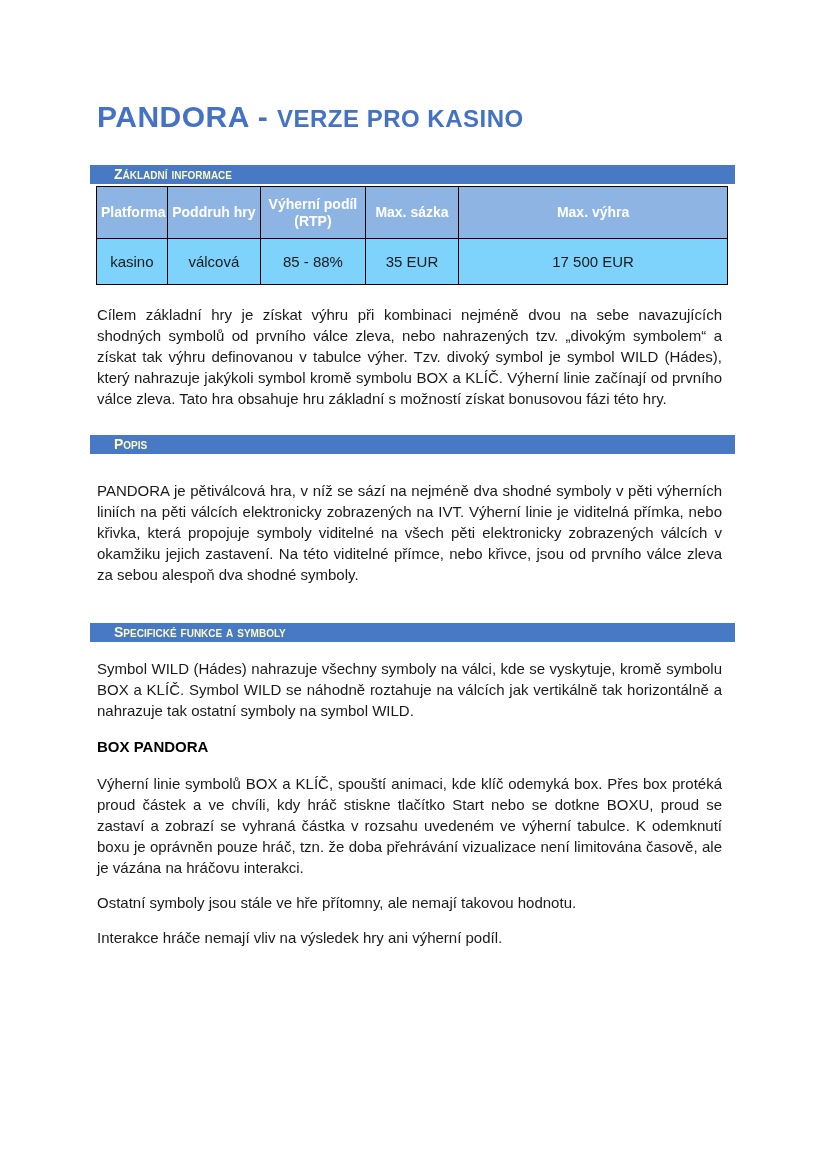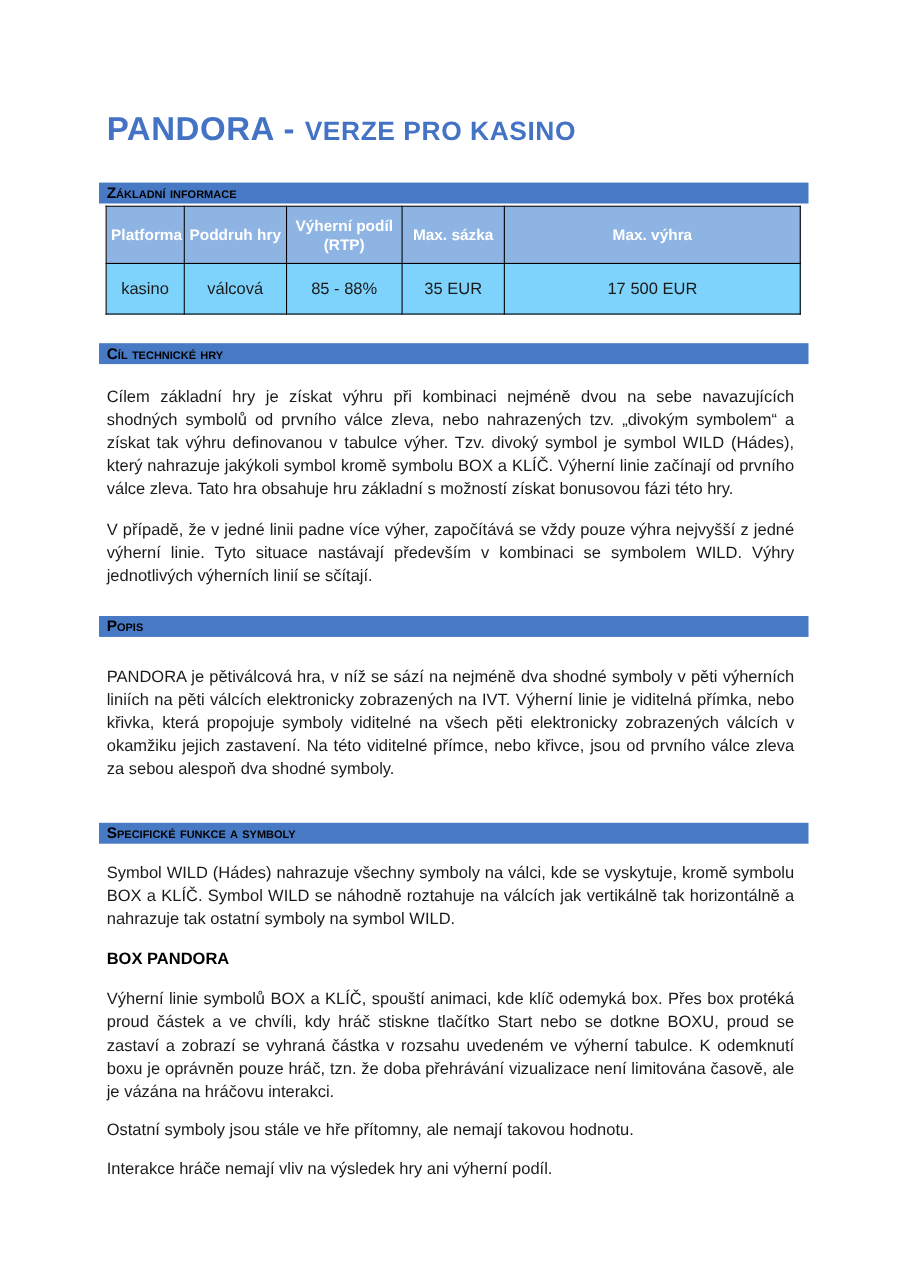--- a/index.html
+++ b/index.html
@@ -34,27 +34,27 @@
     color: #4472C4;
     letter-spacing: 0.5px;
   }
   .doc-title .title-sub {
     font-size: 24px;
     color: #4472C4;
     letter-spacing: 0.5px;
   }
   .section-bar {
     background: #4779C4;
-    color: #000000;
+    color: #fef9c3;
     font-weight: bold;
     font-size: 14px;
     font-variant: small-caps;
     line-height: 19px;
     height: 19px;
-    padding-left: 7px;
+    padding-left: 24px;
     width: 100%;
   }
   .bar-zakladni { margin-top: 27px; }
   .bar-cil     { margin-top: 26px; }
   .bar-popis   { margin-top: 26px; }
   .bar-spec    { margin-top: 38px; }
 
   table.info-table {
     border-collapse: collapse;
     margin: 2px 0 0 6px;
@@ -136,24 +136,22 @@
         <tr>
           <td>kasino</td>
           <td>válcová</td>
           <td>85 - 88%</td>
           <td>35 EUR</td>
           <td>17 500 EUR</td>
         </tr>
       </tbody>
     </table>
 
-    <div class="section-bar bar-cil">Cíl technické hry</div>
 
     <p class="body-text p-first-after-bar">Cílem základní hry je získat výhru při kombinaci nejméně dvou na sebe navazujících shodných symbolů od prvního válce zleva, nebo nahrazených tzv. „divokým symbolem“ a získat tak výhru definovanou v tabulce výher. Tzv. divoký symbol je symbol WILD (Hádes), který nahrazuje jakýkoli symbol kromě symbolu BOX a KLÍČ. Výherní linie začínají od prvního válce zleva. Tato hra obsahuje hru základní s možností získat bonusovou fázi této hry.</p>
-    <p class="body-text">V případě, že v jedné linii padne více výher, započítává se vždy pouze výhra nejvyšší z jedné výherní linie. Tyto situace nastávají především v kombinaci se symbolem WILD. Výhry jednotlivých výherních linií se sčítají.</p>
 
     <div class="section-bar bar-popis">Popis</div>
 
     <p class="body-text p-popis">PANDORA je pětiválcová hra, v níž se sází na nejméně dva shodné symboly v pěti výherních liniích na pěti válcích elektronicky zobrazených na IVT. Výherní linie je viditelná přímka, nebo křivka, která propojuje symboly viditelné na všech pěti elektronicky zobrazených válcích v okamžiku jejich zastavení. Na této viditelné přímce, nebo křivce, jsou od prvního válce zleva za sebou alespoň dva shodné symboly.</p>
 
     <div class="section-bar bar-spec">Specifické funkce a symboly</div>
 
     <p class="body-text">Symbol WILD (Hádes) nahrazuje všechny symboly na válci, kde se vyskytuje, kromě symbolu BOX a KLÍČ. Symbol WILD se náhodně roztahuje na válcích jak vertikálně tak horizontálně a nahrazuje tak ostatní symboly na symbol WILD.</p>
 
     <h3 class="sub-heading">BOX PANDORA</h3>

